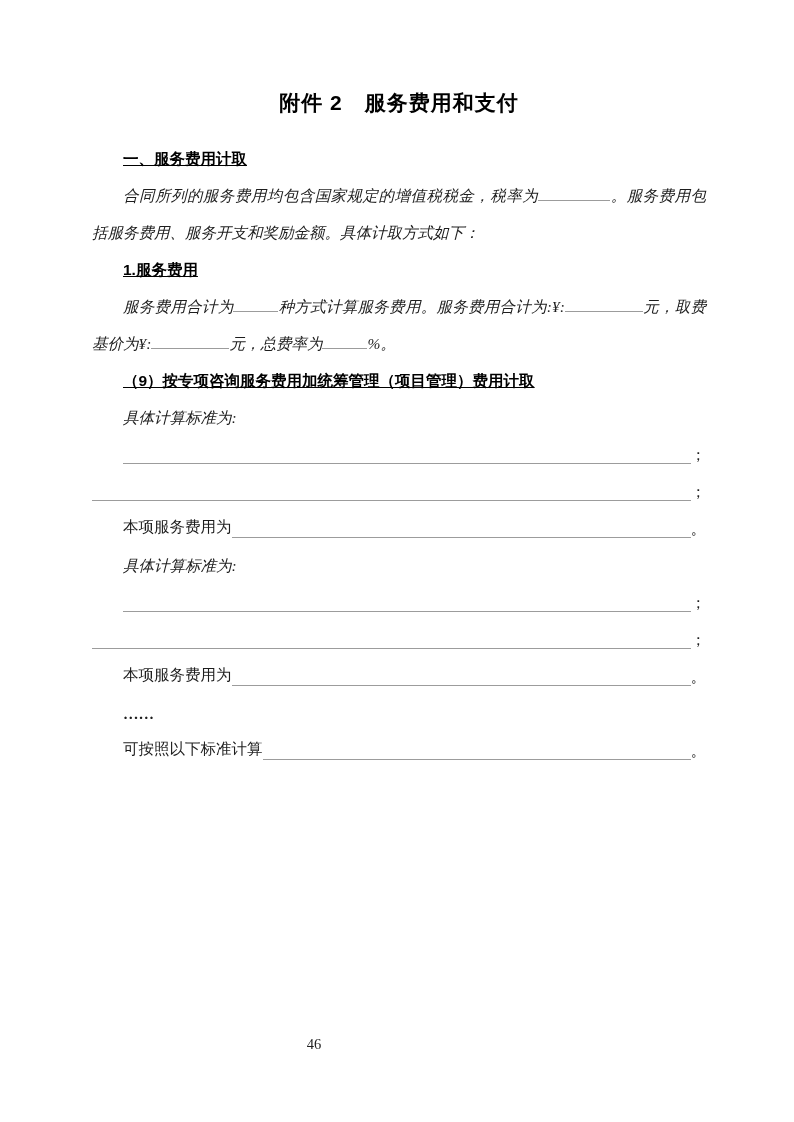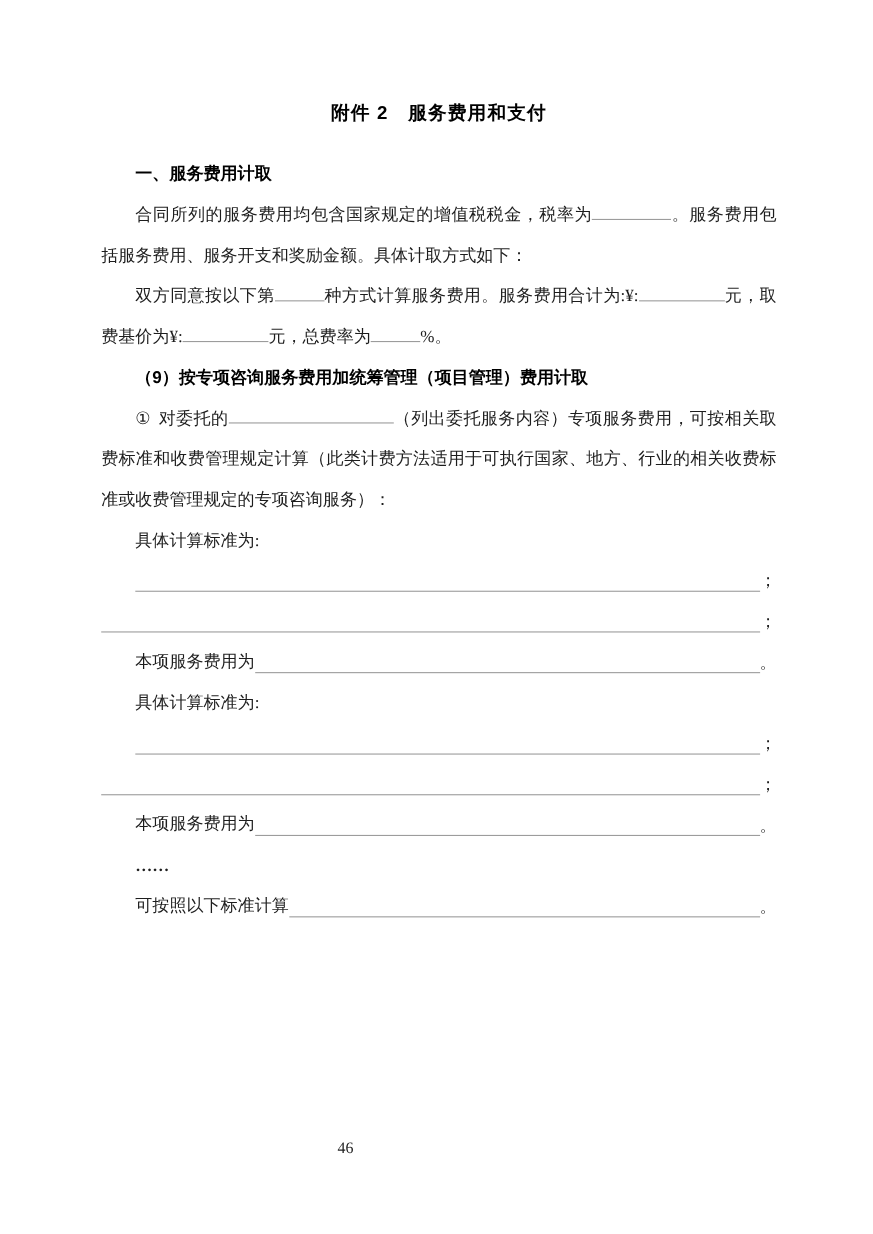--- a/index.html
+++ b/index.html
@@ -12,30 +12,30 @@
     color:#1d1d1d;
   }
   .content{
     position:absolute;left:92px;top:0;width:614px;
     font-size:15.5px;line-height:37px;
   }
   p{margin:0;}
   .doc-title{
     margin:86px 0 0 0;
     font-family:"Liberation Sans","DejaVu Sans",sans-serif;
-    font-size:17px;font-weight:bold;color:#000;
+    font-size:21px;font-weight:bold;color:#000;
     text-align:center;line-height:34px;letter-spacing:1px;
   }
   .hd{
     font-family:"Liberation Sans","DejaVu Sans",sans-serif;
     font-weight:bold;color:#000;
-    text-indent:2em;line-height:37px;
+    text-indent:2em;line-height:37px;text-decoration:underline;
   }
   .hd.sec{margin-top:20px;}
-  .para{text-indent:2em;text-align:justify;}
+  .para{text-indent:2em;text-align:justify;font-style:italic;}
   .num{margin-right:7px;}
   .blank{
     display:inline-block;height:0;
     border-bottom:1px solid #9c9c9c;
     vertical-align:baseline;
   }
   .b45{width:45px;} .b72{width:72px;} .b78{width:78px;}
   .b150{width:150px;} .b158{width:158px;}
   .blank-row,.fee-row{display:flex;line-height:37px;}
   .indent2{padding-left:31px;}
@@ -57,26 +57,26 @@
 
 <div class="page">
   <div class="content">
 
     <p class="doc-title">附件 2　服务费用和支付</p>
 
     <p class="hd sec">一、服务费用计取</p>
 
     <p class="para"><span>合同所列的服务费用均包含国家规定的增值税税金，税率为</span><span class="blank b72"></span><span>。服务费用包括服务费用、服务开支和奖励金额。具体计取方式如下：</span></p>
 
+    <p class="hd">1.服务费用</p>
 
-    <p class="para"><span>双方同意按以下第</span><span class="blank b45"></span><span>种方式计算服务费用。服务费用合计为:¥:</span><span class="blank b78"></span><span>元，取费基价为¥:</span><span class="blank b78"></span><span>元，总费率为</span><span class="blank b45"></span><span>%。</span></p>
+    <p class="para"><span>服务费用合计为</span><span class="blank b45"></span><span>种方式计算服务费用。服务费用合计为:¥:</span><span class="blank b78"></span><span>元，取费基价为¥:</span><span class="blank b78"></span><span>元，总费率为</span><span class="blank b45"></span><span>%。</span></p>
 
     <p class="hd">（9）按专项咨询服务费用加统筹管理（项目管理）费用计取</p>
 
-    <p class="para"><span class="num">①</span><span>对委托的</span><span class="blank b150"></span><span>（列出委托服务内容）专项服务费用，可按相关取费标准和收费管理规定计算（此类计费方法适用于可执行国家、地方、行业的相关收费标准或收费管理规定的专项咨询服务）：</span></p>
 
     <p class="para">具体计算标准为:</p>
 
     <div class="blank-row indent2">
       <span class="fill"></span>
         <span class="tail">；</span>
     </div>
 
     <div class="blank-row">
       <span class="fill"></span>

